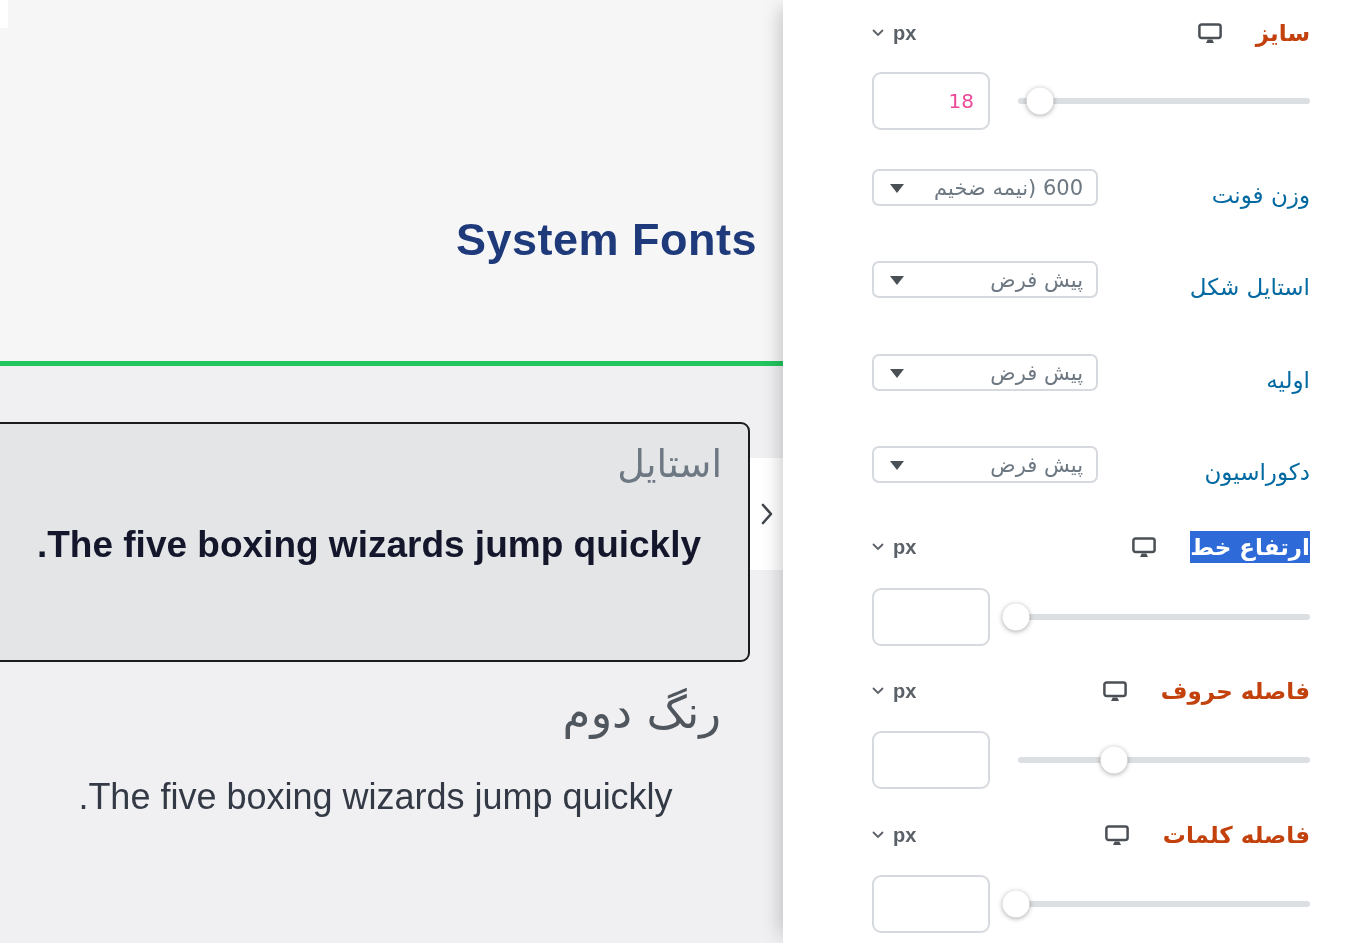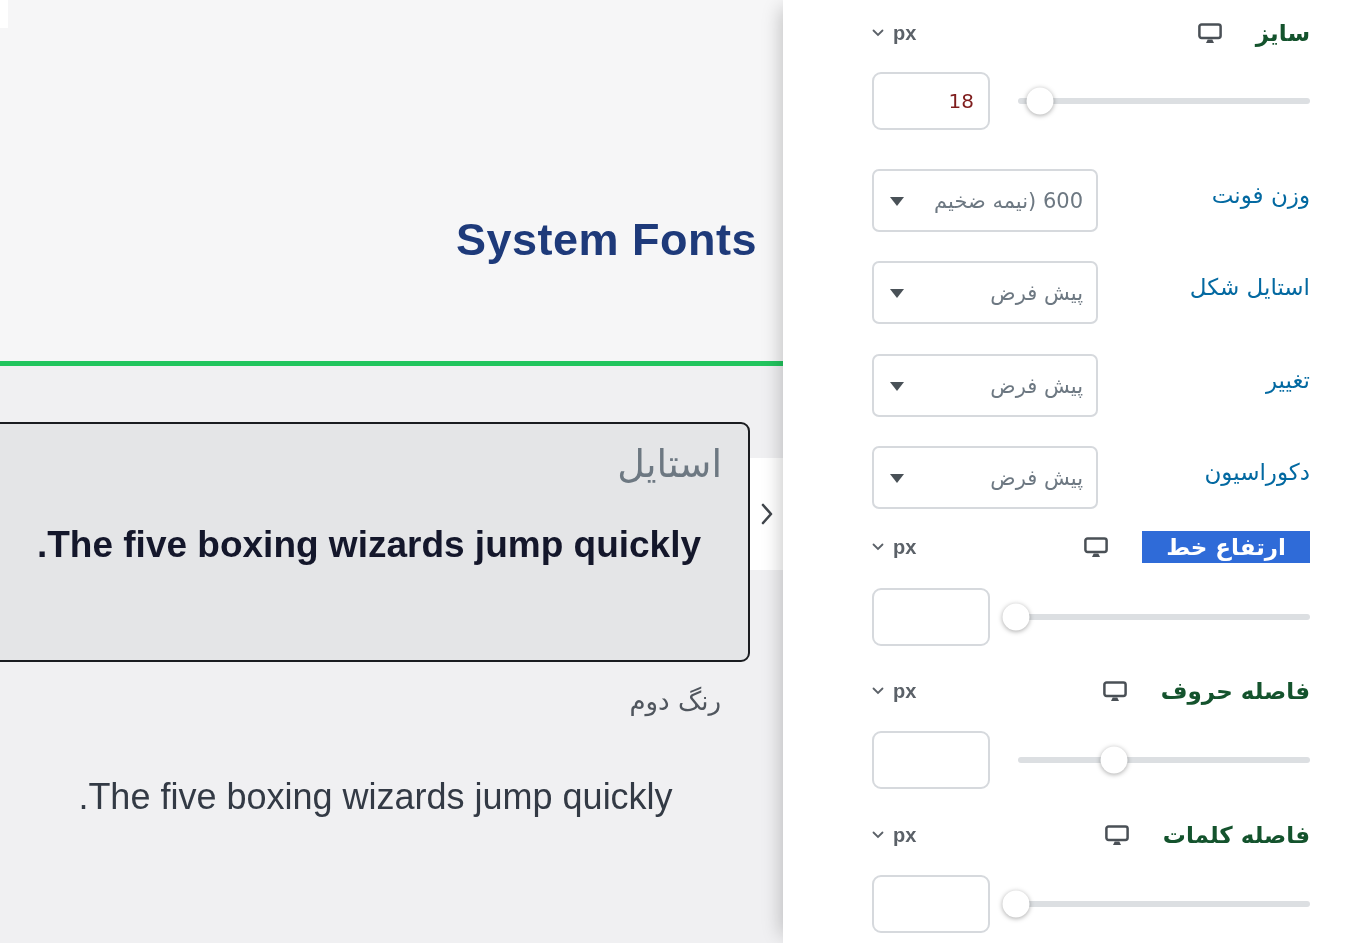--- a/index.html
+++ b/index.html
@@ -17,56 +17,56 @@
   .sample-box{position:absolute;left:-12px;top:422px;width:762px;height:240px;background:#e4e5e7;
               border:2px solid #1a1c20;border-radius:9px;box-sizing:border-box;}
   .primary-label{position:absolute;top:18px;right:26px;font-size:38px;color:#6d7882;direction:rtl;}
   .primary-sample{position:absolute;top:100px;left:16px;right:16px;text-align:center;
                   font-family:"Liberation Sans",sans-serif;font-weight:700;font-size:37px;
                   color:#14172b;white-space:nowrap;}
 
   .collapse-tab{position:absolute;left:750px;top:458px;width:33px;height:112px;background:#ffffff;
                 display:flex;align-items:center;justify-content:center;cursor:pointer;}
 
-  .secondary-label{position:absolute;top:686px;right:62px;font-size:26px;color:#50565e;direction:rtl;}
+  .secondary-label{position:absolute;top:686px;right:62px;font-size:45px;color:#50565e;direction:rtl;}
   .secondary-sample{position:absolute;top:776px;left:30px;right:62px;text-align:center;
                     font-family:"Liberation Sans",sans-serif;font-weight:400;font-size:36px;
                     color:#333a45;white-space:nowrap;}
 
   
   .panel{position:absolute;left:783px;top:0;width:567px;height:943px;background:#ffffff;
          box-shadow:-10px 0 18px -8px rgba(0,0,0,.22);}
 
   .unit-row{position:absolute;left:89px;right:40px;height:38px;display:flex;
             justify-content:space-between;align-items:center;font-weight:bold;}
   .px-group{display:flex;align-items:center;gap:9px;cursor:pointer;}
   .px-label{font-size:20px;color:#5b6168;font-family:"Liberation Sans",sans-serif;}
   .label-group{display:flex;align-items:center;gap:34px;}
-  .row-label{font-size:23px;color:#14532d;direction:rtl;white-space:nowrap;}
-  .row-label.selected{background:#2f6bd8;color:#ffffff;padding:3px 24px;}
+  .row-label{font-size:23px;color:#c2410c;direction:rtl;white-space:nowrap;}
+  .row-label.selected{background:#2f6bd8;color:#ffffff;padding:3px 0;}
 
   .select-label{position:absolute;right:40px;font-size:23px;color:#0369a1;direction:rtl;}
   .lbl-r2{top:182px;} .lbl-r3{top:274px;} .lbl-r4{top:367px;} .lbl-r5{top:459px;}
 
-  .select-box{position:absolute;left:89px;width:226px;height:63px;background:#fff;
+  .select-box{position:absolute;left:89px;width:226px;height:37px;background:#fff;
               border:2px solid #d6d9dd;border-radius:7px;box-sizing:border-box;cursor:pointer;
               display:flex;align-items:center;}
   .sel-r2{top:169px;} .sel-r3{top:261px;} .sel-r4{top:354px;} .sel-r5{top:446px;}
   .select-value{position:absolute;left:42px;right:13px;text-align:right;direction:rtl;
                 font-size:21px;color:#6d7882;white-space:nowrap;overflow:hidden;}
   .select-caret{position:absolute;left:16px;top:50%;margin-top:-4px;width:0;height:0;
                 border-left:7px solid transparent;border-right:7px solid transparent;
                 border-top:9px solid #495157;}
 
   .control-row{position:absolute;left:89px;right:40px;height:58px;}
   .ctl-r1{top:72px;} .ctl-r6{top:588px;} .ctl-r7{top:731px;} .ctl-r8{top:875px;}
   .ur-r1{top:14px;} .ur-r6{top:528px;} .ur-r7{top:672px;} .ur-r8{top:816px;}
 
   .num-input{position:absolute;left:0;top:0;width:118px;height:58px;border:2px solid #d6d9dd;
-             border-radius:9px;background:#fff;box-sizing:border-box;font-size:20px;color:#7f1d1d;
+             border-radius:9px;background:#fff;box-sizing:border-box;font-size:20px;color:#ec4899;
              text-align:right;padding:0 14px;font-family:"DejaVu Sans",sans-serif;outline:none;}
   .slider-area{position:absolute;left:0;right:0;top:0;height:58px;}
   .track{position:absolute;left:146px;width:292px;top:50%;margin-top:-3px;height:6px;
          background:#dcdfe2;border-radius:3px;cursor:pointer;}
   .thumb{position:absolute;top:50%;width:27px;height:27px;border-radius:50%;background:#ffffff;
          box-shadow:0 1px 5px rgba(0,0,0,.35);transform:translate(-50%,-50%);cursor:grab;}
   .th-r1{left:168px;} .th-r6{left:144px;} .th-r7{left:242px;} .th-r8{left:144px;}
 
   .desktop-icon{display:inline-flex;cursor:pointer;}
   .chev-icon{display:inline-flex;}
@@ -133,21 +133,21 @@
       <span class="select-caret"></span>
       <span class="select-value">600 (نیمه ضخیم</span>
     </div>
 
     <span class="select-label lbl-r3">استایل شکل</span>
     <div class="select-box sel-r3">
       <span class="select-caret"></span>
       <span class="select-value">پیش فرض</span>
     </div>
 
-    <span class="select-label lbl-r4">تغییر</span>
+    <span class="select-label lbl-r4">اولیه</span>
     <div class="select-box sel-r4">
       <span class="select-caret"></span>
       <span class="select-value">پیش فرض</span>
     </div>
 
     <span class="select-label lbl-r5">دکوراسیون</span>
     <div class="select-box sel-r5">
       <span class="select-caret"></span>
       <span class="select-value">پیش فرض</span>
     </div>

